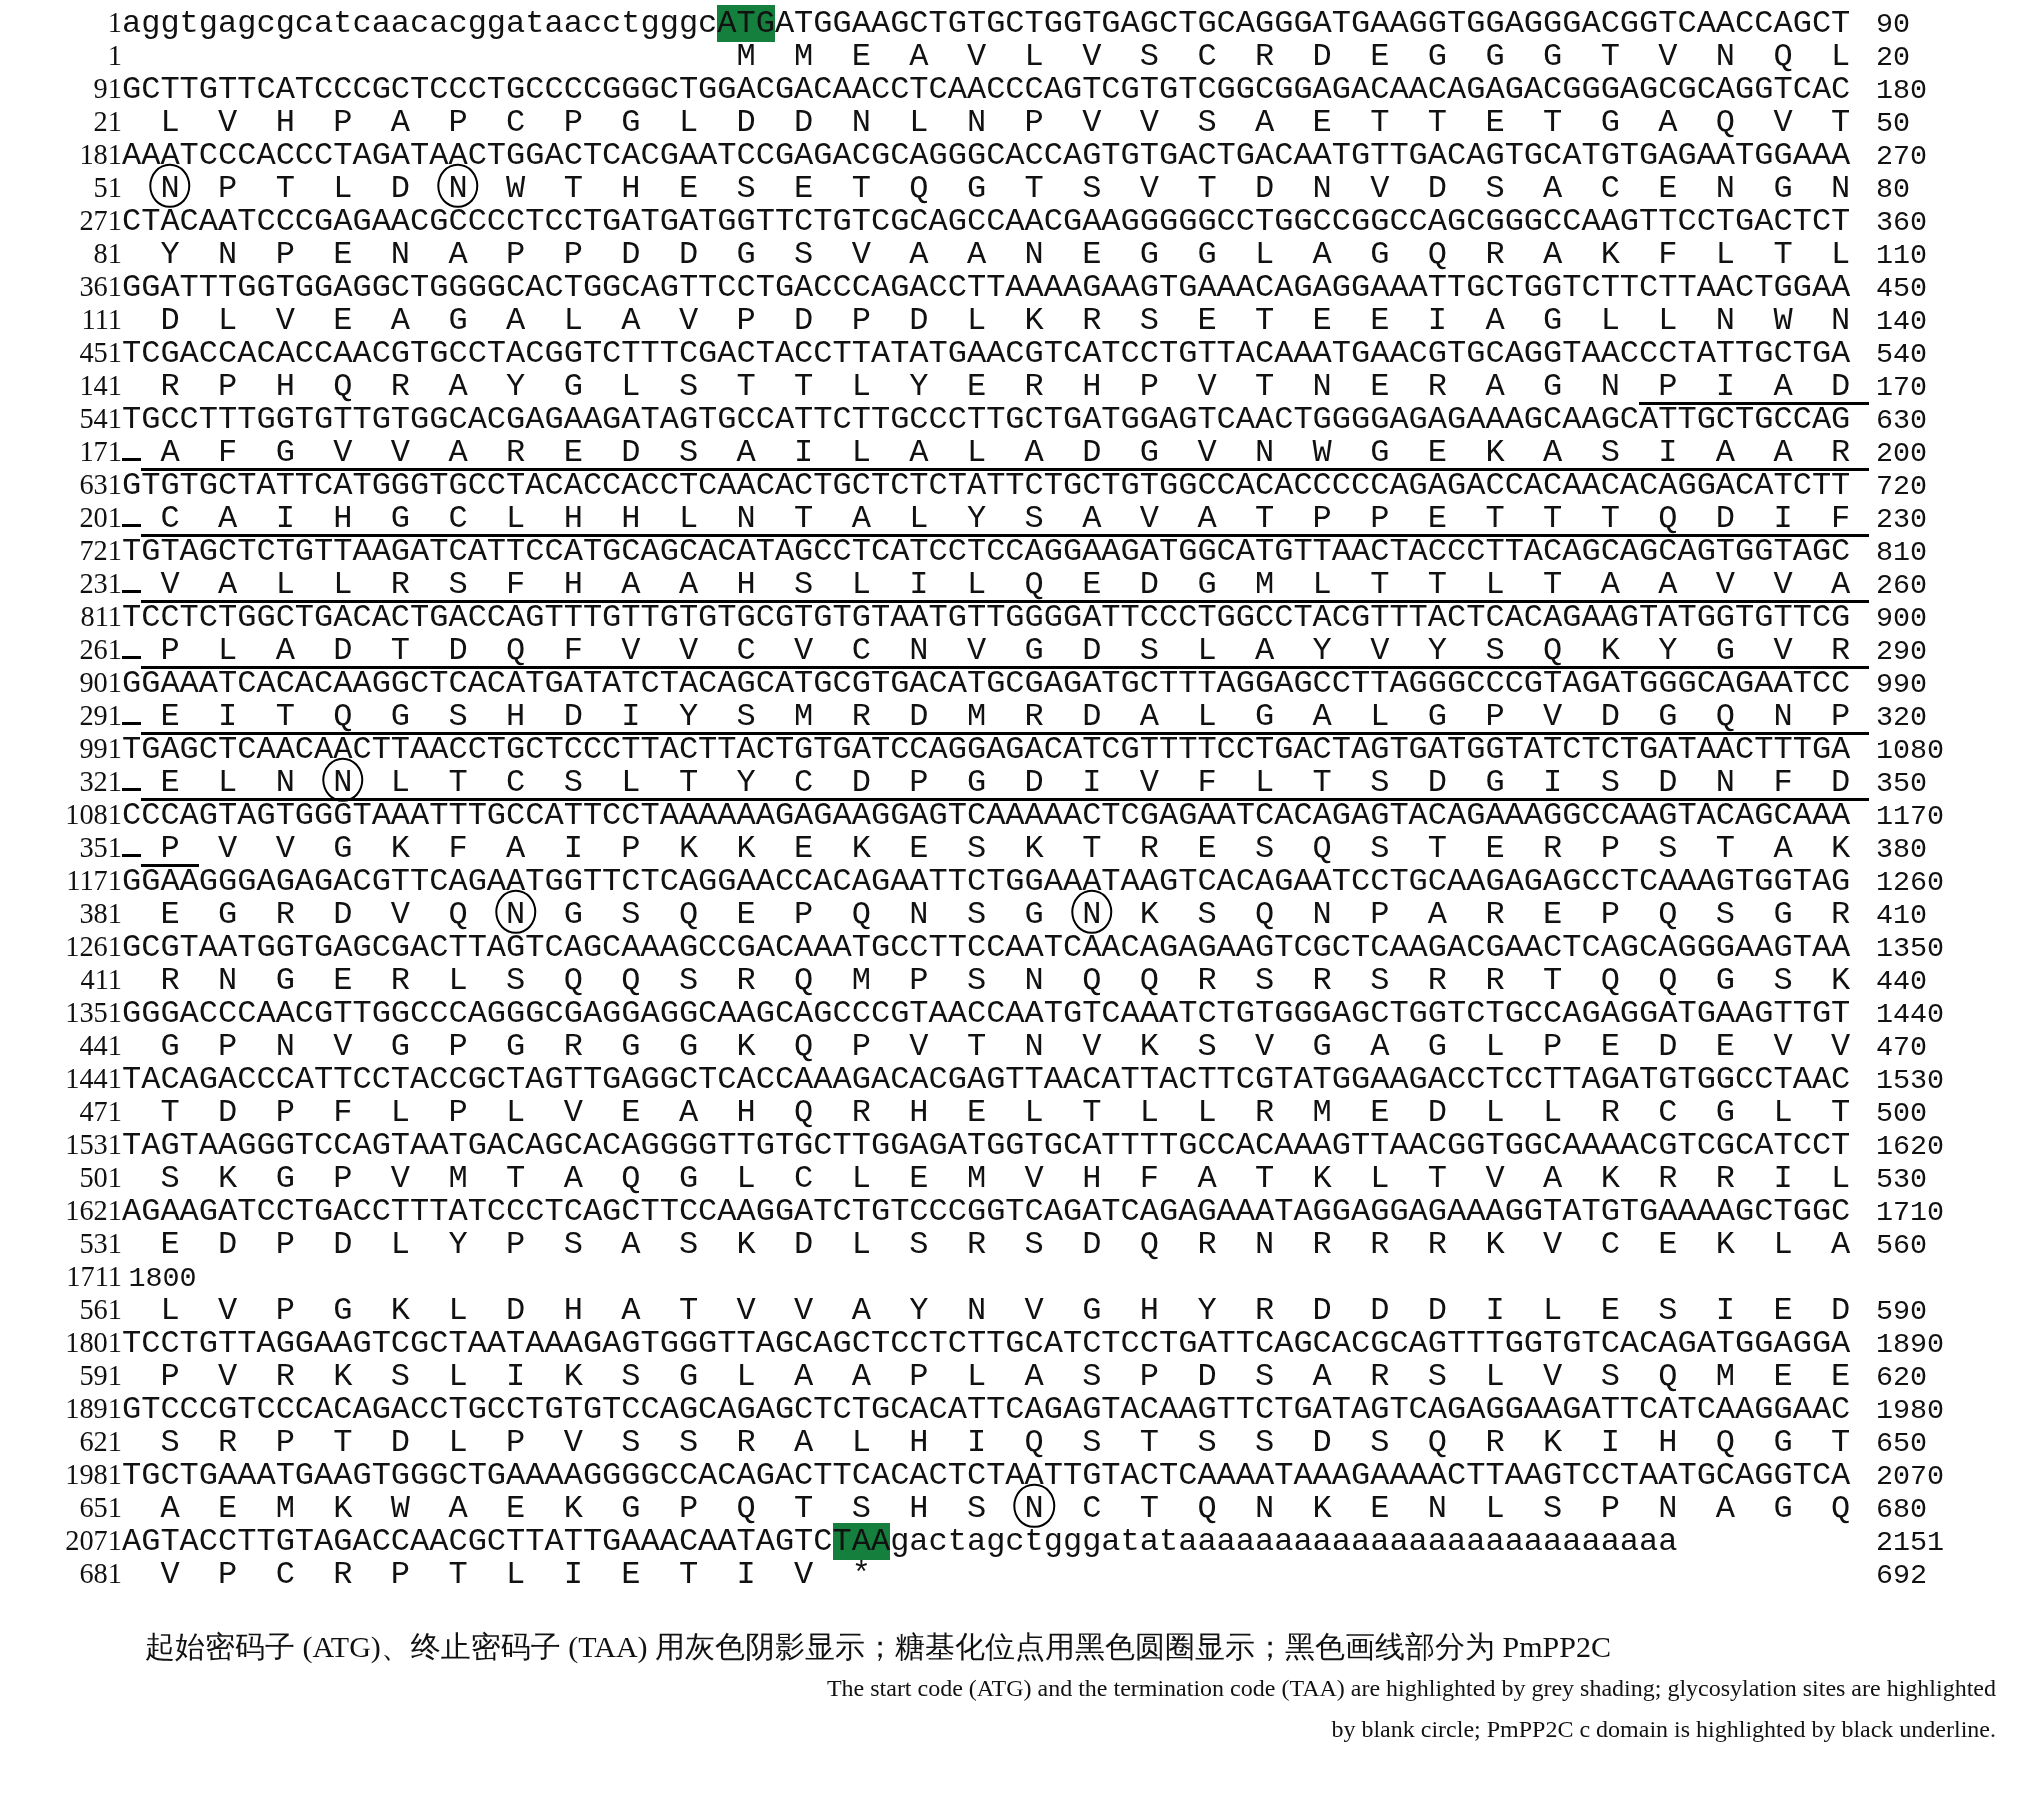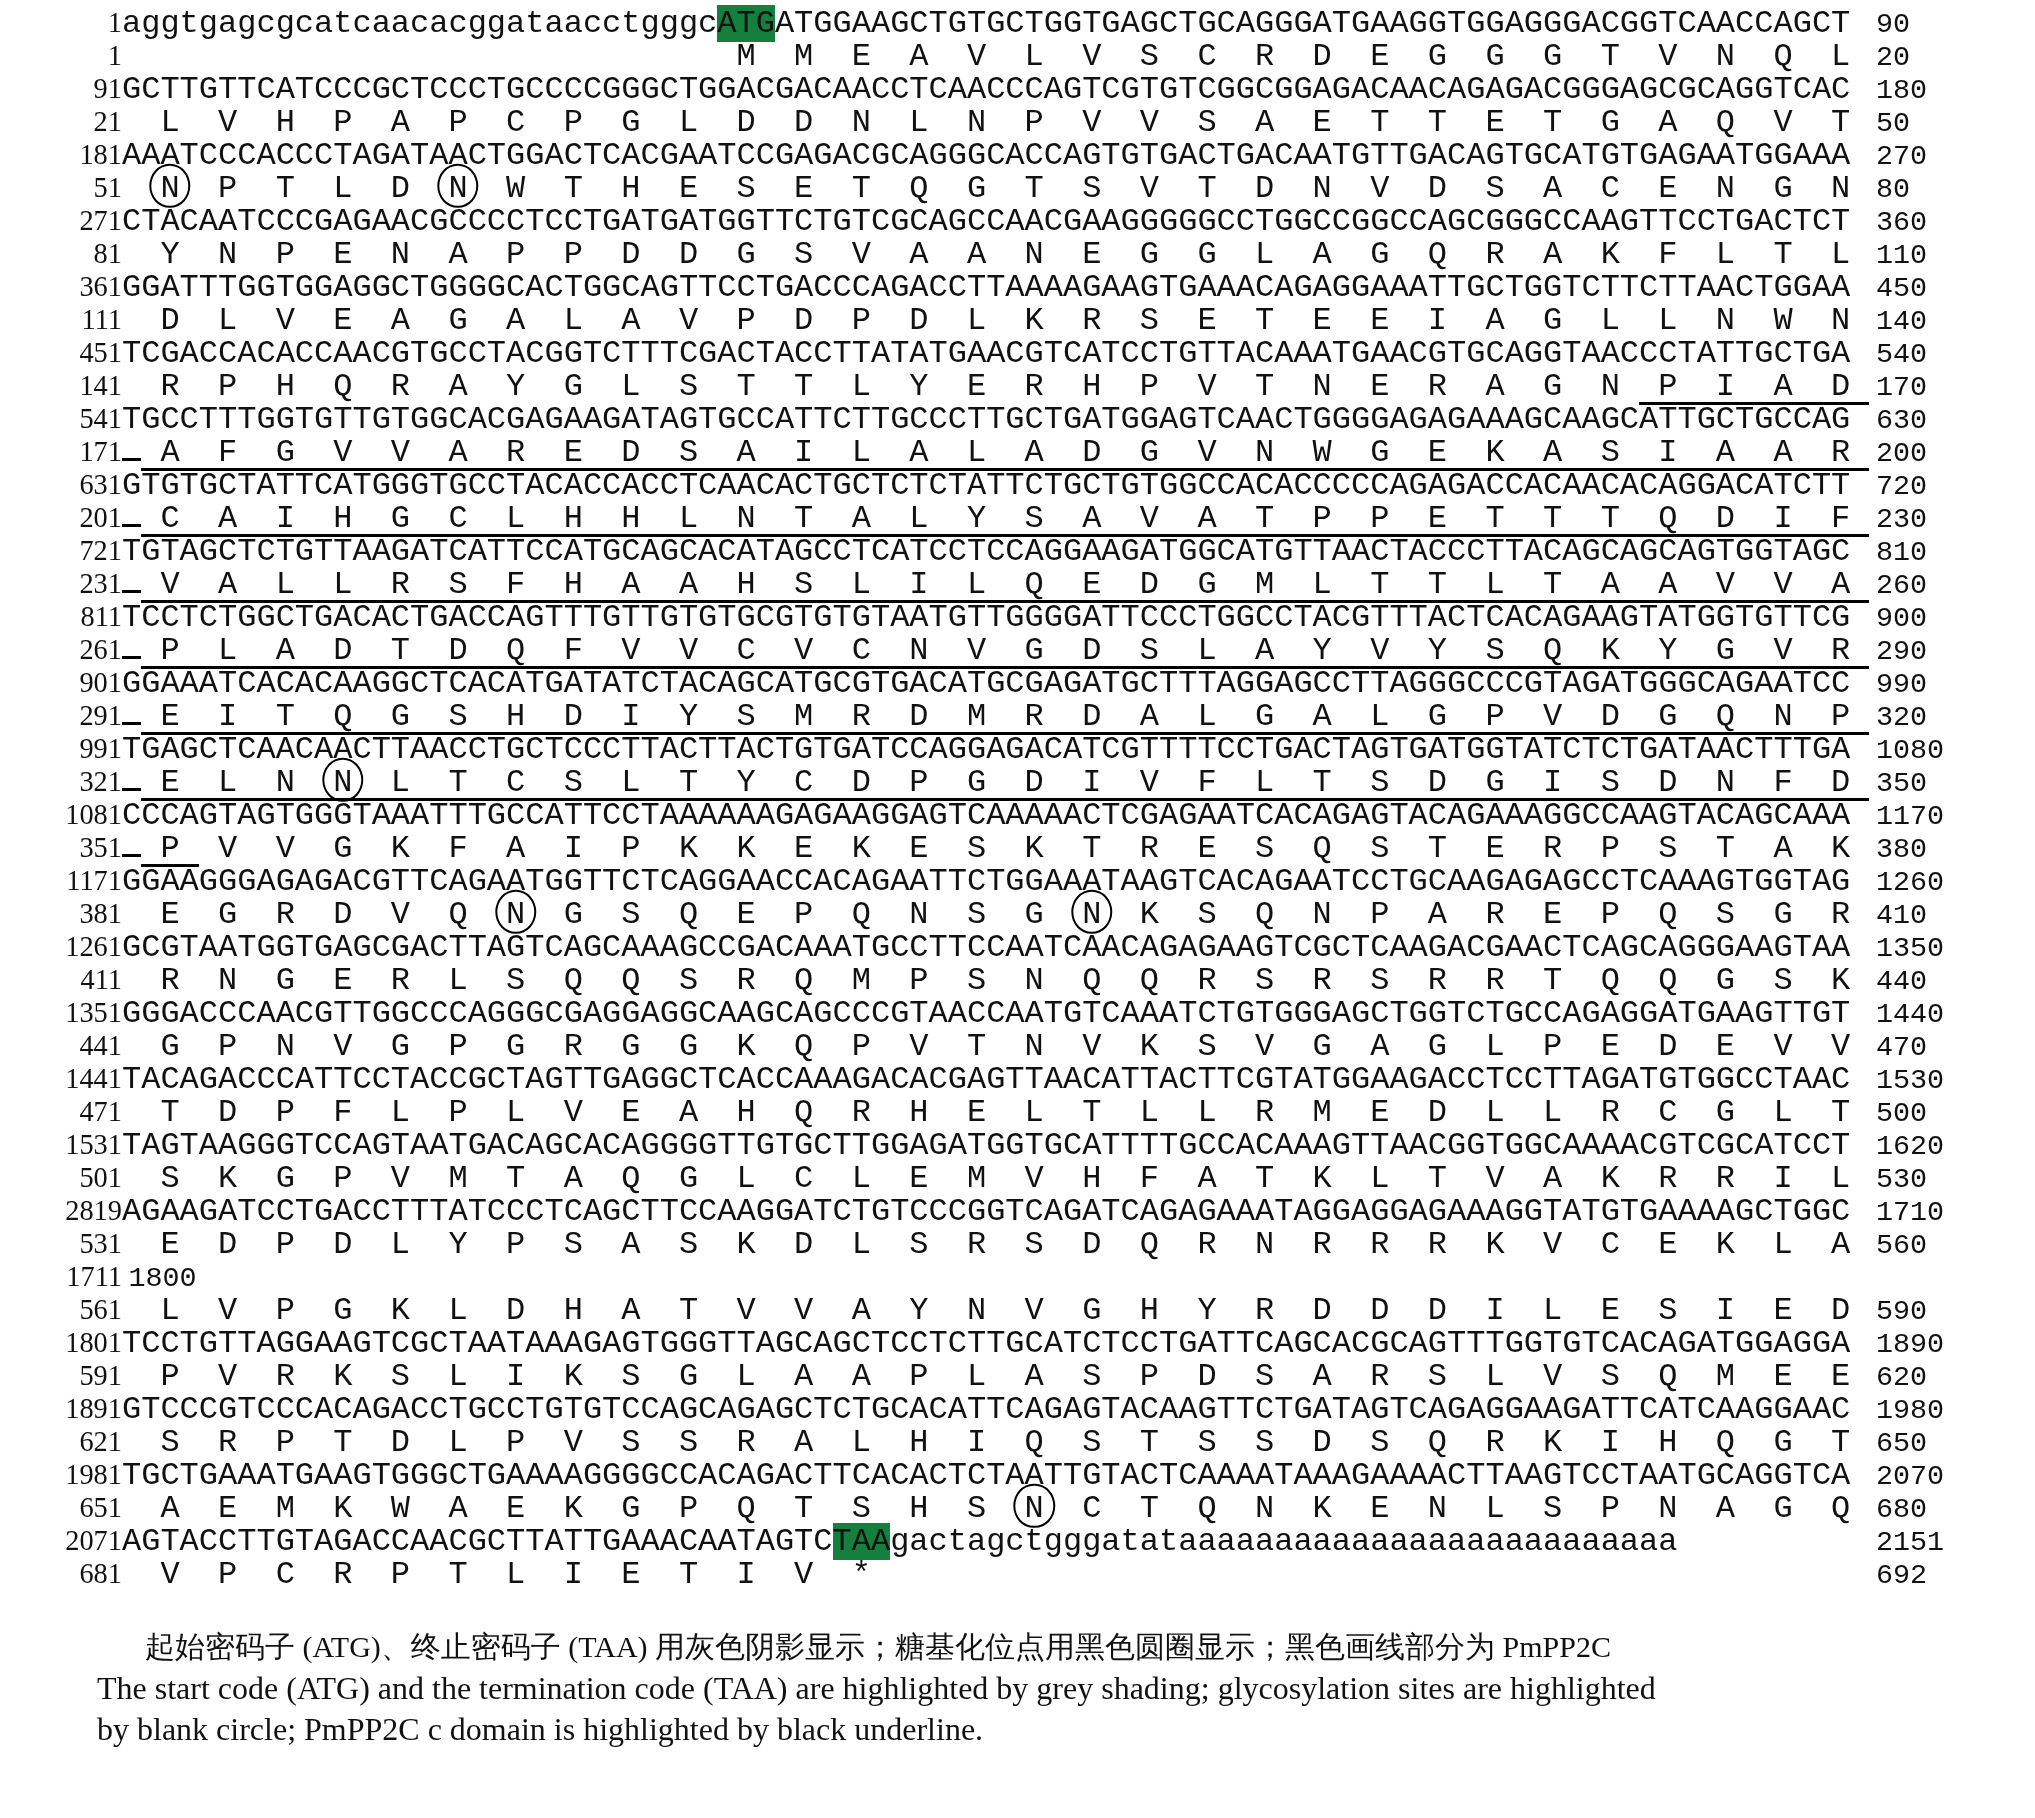--- a/index.html
+++ b/index.html
@@ -15,21 +15,21 @@
   .dna-line .seq{letter-spacing:0;}
   .hl{background:#15803d;}
   .cell{display:inline-block;width:3ch;text-align:center;position:relative;}
   .pad{display:inline-block;}
   .u{border-bottom:3.9px solid #000;}
   .cell.circ::after{content:'';position:absolute;left:50%;top:50%;
       width:1.95ch;height:1.28em;border:2.3px solid #000;border-radius:50%;
       transform:translate(-50%,-56%);}
   #caption{margin:34px 39px 0 97px;}
   .cap-zh{font-size:30px;line-height:43px;margin-left:48px;}
-  .cap-en{font-size:32px;line-height:41px;}
+  .cap-en{font-size:24px;line-height:41px;text-align:right;}
 </style>
 </head>
 <body>
 
 <div id="figure">
     <div class="line dna-line"><span class="lnum">1</span><span class="seq"><span>aggtgagcgcatcaacacggataacctgggc</span><span class="hl">ATG</span><span>ATGGAAGCTGTGCTGGTGAGCTGCAGGGATGAAGGTGGAGGGACGGTCAACCAGCT</span></span><span class="rnum">90</span></div>
     <div class="line aa-line"><span class="lnum">1</span><span class="seq"><span class="pad" style="width: 31ch;"></span><span class="cell"><span class="res">M</span></span><span class="cell"><span class="res">M</span></span><span class="cell"><span class="res">E</span></span><span class="cell"><span class="res">A</span></span><span class="cell"><span class="res">V</span></span><span class="cell"><span class="res">L</span></span><span class="cell"><span class="res">V</span></span><span class="cell"><span class="res">S</span></span><span class="cell"><span class="res">C</span></span><span class="cell"><span class="res">R</span></span><span class="cell"><span class="res">D</span></span><span class="cell"><span class="res">E</span></span><span class="cell"><span class="res">G</span></span><span class="cell"><span class="res">G</span></span><span class="cell"><span class="res">G</span></span><span class="cell"><span class="res">T</span></span><span class="cell"><span class="res">V</span></span><span class="cell"><span class="res">N</span></span><span class="cell"><span class="res">Q</span></span><span class="cell"><span class="res">L</span></span></span><span class="rnum">20</span></div>
     <div class="line dna-line"><span class="lnum">91</span><span class="seq"><span>GCTTGTTCATCCCGCTCCCTGCCCCGGGCTGGACGACAACCTCAACCCAGTCGTGTCGGCGGAGACAACAGAGACGGGAGCGCAGGTCAC</span></span><span class="rnum">180</span></div>
     <div class="line aa-line"><span class="lnum">21</span><span class="seq"><span class="pad" style="width: 1ch;"></span><span class="cell"><span class="res">L</span></span><span class="cell"><span class="res">V</span></span><span class="cell"><span class="res">H</span></span><span class="cell"><span class="res">P</span></span><span class="cell"><span class="res">A</span></span><span class="cell"><span class="res">P</span></span><span class="cell"><span class="res">C</span></span><span class="cell"><span class="res">P</span></span><span class="cell"><span class="res">G</span></span><span class="cell"><span class="res">L</span></span><span class="cell"><span class="res">D</span></span><span class="cell"><span class="res">D</span></span><span class="cell"><span class="res">N</span></span><span class="cell"><span class="res">L</span></span><span class="cell"><span class="res">N</span></span><span class="cell"><span class="res">P</span></span><span class="cell"><span class="res">V</span></span><span class="cell"><span class="res">V</span></span><span class="cell"><span class="res">S</span></span><span class="cell"><span class="res">A</span></span><span class="cell"><span class="res">E</span></span><span class="cell"><span class="res">T</span></span><span class="cell"><span class="res">T</span></span><span class="cell"><span class="res">E</span></span><span class="cell"><span class="res">T</span></span><span class="cell"><span class="res">G</span></span><span class="cell"><span class="res">A</span></span><span class="cell"><span class="res">Q</span></span><span class="cell"><span class="res">V</span></span><span class="cell"><span class="res">T</span></span></span><span class="rnum">50</span></div>
     <div class="line dna-line"><span class="lnum">181</span><span class="seq"><span>AAATCCCACCCTAGATAACTGGACTCACGAATCCGAGACGCAGGGCACCAGTGTGACTGACAATGTTGACAGTGCATGTGAGAATGGAAA</span></span><span class="rnum">270</span></div>
@@ -57,21 +57,21 @@
     <div class="line dna-line"><span class="lnum">1171</span><span class="seq"><span>GGAAGGGAGAGACGTTCAGAATGGTTCTCAGGAACCACAGAATTCTGGAAATAAGTCACAGAATCCTGCAAGAGAGCCTCAAAGTGGTAG</span></span><span class="rnum">1260</span></div>
     <div class="line aa-line"><span class="lnum">381</span><span class="seq"><span class="pad" style="width: 1ch;"></span><span class="cell"><span class="res">E</span></span><span class="cell"><span class="res">G</span></span><span class="cell"><span class="res">R</span></span><span class="cell"><span class="res">D</span></span><span class="cell"><span class="res">V</span></span><span class="cell"><span class="res">Q</span></span><span class="cell circ"><span class="res">N</span></span><span class="cell"><span class="res">G</span></span><span class="cell"><span class="res">S</span></span><span class="cell"><span class="res">Q</span></span><span class="cell"><span class="res">E</span></span><span class="cell"><span class="res">P</span></span><span class="cell"><span class="res">Q</span></span><span class="cell"><span class="res">N</span></span><span class="cell"><span class="res">S</span></span><span class="cell"><span class="res">G</span></span><span class="cell circ"><span class="res">N</span></span><span class="cell"><span class="res">K</span></span><span class="cell"><span class="res">S</span></span><span class="cell"><span class="res">Q</span></span><span class="cell"><span class="res">N</span></span><span class="cell"><span class="res">P</span></span><span class="cell"><span class="res">A</span></span><span class="cell"><span class="res">R</span></span><span class="cell"><span class="res">E</span></span><span class="cell"><span class="res">P</span></span><span class="cell"><span class="res">Q</span></span><span class="cell"><span class="res">S</span></span><span class="cell"><span class="res">G</span></span><span class="cell"><span class="res">R</span></span></span><span class="rnum">410</span></div>
     <div class="line dna-line"><span class="lnum">1261</span><span class="seq"><span>GCGTAATGGTGAGCGACTTAGTCAGCAAAGCCGACAAATGCCTTCCAATCAACAGAGAAGTCGCTCAAGACGAACTCAGCAGGGAAGTAA</span></span><span class="rnum">1350</span></div>
     <div class="line aa-line"><span class="lnum">411</span><span class="seq"><span class="pad" style="width: 1ch;"></span><span class="cell"><span class="res">R</span></span><span class="cell"><span class="res">N</span></span><span class="cell"><span class="res">G</span></span><span class="cell"><span class="res">E</span></span><span class="cell"><span class="res">R</span></span><span class="cell"><span class="res">L</span></span><span class="cell"><span class="res">S</span></span><span class="cell"><span class="res">Q</span></span><span class="cell"><span class="res">Q</span></span><span class="cell"><span class="res">S</span></span><span class="cell"><span class="res">R</span></span><span class="cell"><span class="res">Q</span></span><span class="cell"><span class="res">M</span></span><span class="cell"><span class="res">P</span></span><span class="cell"><span class="res">S</span></span><span class="cell"><span class="res">N</span></span><span class="cell"><span class="res">Q</span></span><span class="cell"><span class="res">Q</span></span><span class="cell"><span class="res">R</span></span><span class="cell"><span class="res">S</span></span><span class="cell"><span class="res">R</span></span><span class="cell"><span class="res">S</span></span><span class="cell"><span class="res">R</span></span><span class="cell"><span class="res">R</span></span><span class="cell"><span class="res">T</span></span><span class="cell"><span class="res">Q</span></span><span class="cell"><span class="res">Q</span></span><span class="cell"><span class="res">G</span></span><span class="cell"><span class="res">S</span></span><span class="cell"><span class="res">K</span></span></span><span class="rnum">440</span></div>
     <div class="line dna-line"><span class="lnum">1351</span><span class="seq"><span>GGGACCCAACGTTGGCCCAGGGCGAGGAGGCAAGCAGCCCGTAACCAATGTCAAATCTGTGGGAGCTGGTCTGCCAGAGGATGAAGTTGT</span></span><span class="rnum">1440</span></div>
     <div class="line aa-line"><span class="lnum">441</span><span class="seq"><span class="pad" style="width: 1ch;"></span><span class="cell"><span class="res">G</span></span><span class="cell"><span class="res">P</span></span><span class="cell"><span class="res">N</span></span><span class="cell"><span class="res">V</span></span><span class="cell"><span class="res">G</span></span><span class="cell"><span class="res">P</span></span><span class="cell"><span class="res">G</span></span><span class="cell"><span class="res">R</span></span><span class="cell"><span class="res">G</span></span><span class="cell"><span class="res">G</span></span><span class="cell"><span class="res">K</span></span><span class="cell"><span class="res">Q</span></span><span class="cell"><span class="res">P</span></span><span class="cell"><span class="res">V</span></span><span class="cell"><span class="res">T</span></span><span class="cell"><span class="res">N</span></span><span class="cell"><span class="res">V</span></span><span class="cell"><span class="res">K</span></span><span class="cell"><span class="res">S</span></span><span class="cell"><span class="res">V</span></span><span class="cell"><span class="res">G</span></span><span class="cell"><span class="res">A</span></span><span class="cell"><span class="res">G</span></span><span class="cell"><span class="res">L</span></span><span class="cell"><span class="res">P</span></span><span class="cell"><span class="res">E</span></span><span class="cell"><span class="res">D</span></span><span class="cell"><span class="res">E</span></span><span class="cell"><span class="res">V</span></span><span class="cell"><span class="res">V</span></span></span><span class="rnum">470</span></div>
     <div class="line dna-line"><span class="lnum">1441</span><span class="seq"><span>TACAGACCCATTCCTACCGCTAGTTGAGGCTCACCAAAGACACGAGTTAACATTACTTCGTATGGAAGACCTCCTTAGATGTGGCCTAAC</span></span><span class="rnum">1530</span></div>
     <div class="line aa-line"><span class="lnum">471</span><span class="seq"><span class="pad" style="width: 1ch;"></span><span class="cell"><span class="res">T</span></span><span class="cell"><span class="res">D</span></span><span class="cell"><span class="res">P</span></span><span class="cell"><span class="res">F</span></span><span class="cell"><span class="res">L</span></span><span class="cell"><span class="res">P</span></span><span class="cell"><span class="res">L</span></span><span class="cell"><span class="res">V</span></span><span class="cell"><span class="res">E</span></span><span class="cell"><span class="res">A</span></span><span class="cell"><span class="res">H</span></span><span class="cell"><span class="res">Q</span></span><span class="cell"><span class="res">R</span></span><span class="cell"><span class="res">H</span></span><span class="cell"><span class="res">E</span></span><span class="cell"><span class="res">L</span></span><span class="cell"><span class="res">T</span></span><span class="cell"><span class="res">L</span></span><span class="cell"><span class="res">L</span></span><span class="cell"><span class="res">R</span></span><span class="cell"><span class="res">M</span></span><span class="cell"><span class="res">E</span></span><span class="cell"><span class="res">D</span></span><span class="cell"><span class="res">L</span></span><span class="cell"><span class="res">L</span></span><span class="cell"><span class="res">R</span></span><span class="cell"><span class="res">C</span></span><span class="cell"><span class="res">G</span></span><span class="cell"><span class="res">L</span></span><span class="cell"><span class="res">T</span></span></span><span class="rnum">500</span></div>
     <div class="line dna-line"><span class="lnum">1531</span><span class="seq"><span>TAGTAAGGGTCCAGTAATGACAGCACAGGGGTTGTGCTTGGAGATGGTGCATTTTGCCACAAAGTTAACGGTGGCAAAACGTCGCATCCT</span></span><span class="rnum">1620</span></div>
     <div class="line aa-line"><span class="lnum">501</span><span class="seq"><span class="pad" style="width: 1ch;"></span><span class="cell"><span class="res">S</span></span><span class="cell"><span class="res">K</span></span><span class="cell"><span class="res">G</span></span><span class="cell"><span class="res">P</span></span><span class="cell"><span class="res">V</span></span><span class="cell"><span class="res">M</span></span><span class="cell"><span class="res">T</span></span><span class="cell"><span class="res">A</span></span><span class="cell"><span class="res">Q</span></span><span class="cell"><span class="res">G</span></span><span class="cell"><span class="res">L</span></span><span class="cell"><span class="res">C</span></span><span class="cell"><span class="res">L</span></span><span class="cell"><span class="res">E</span></span><span class="cell"><span class="res">M</span></span><span class="cell"><span class="res">V</span></span><span class="cell"><span class="res">H</span></span><span class="cell"><span class="res">F</span></span><span class="cell"><span class="res">A</span></span><span class="cell"><span class="res">T</span></span><span class="cell"><span class="res">K</span></span><span class="cell"><span class="res">L</span></span><span class="cell"><span class="res">T</span></span><span class="cell"><span class="res">V</span></span><span class="cell"><span class="res">A</span></span><span class="cell"><span class="res">K</span></span><span class="cell"><span class="res">R</span></span><span class="cell"><span class="res">R</span></span><span class="cell"><span class="res">I</span></span><span class="cell"><span class="res">L</span></span></span><span class="rnum">530</span></div>
-    <div class="line dna-line"><span class="lnum">2819</span><span class="seq"><span>AGAAGATCCTGACCTTTATCCCTCAGCTTCCAAGGATCTGTCCCGGTCAGATCAGAGAAATAGGAGGAGAAAGGTATGTGAAAAGCTGGC</span></span><span class="rnum">1710</span></div>
+    <div class="line dna-line"><span class="lnum">1621</span><span class="seq"><span>AGAAGATCCTGACCTTTATCCCTCAGCTTCCAAGGATCTGTCCCGGTCAGATCAGAGAAATAGGAGGAGAAAGGTATGTGAAAAGCTGGC</span></span><span class="rnum">1710</span></div>
     <div class="line aa-line"><span class="lnum">531</span><span class="seq"><span class="pad" style="width: 1ch;"></span><span class="cell"><span class="res">E</span></span><span class="cell"><span class="res">D</span></span><span class="cell"><span class="res">P</span></span><span class="cell"><span class="res">D</span></span><span class="cell"><span class="res">L</span></span><span class="cell"><span class="res">Y</span></span><span class="cell"><span class="res">P</span></span><span class="cell"><span class="res">S</span></span><span class="cell"><span class="res">A</span></span><span class="cell"><span class="res">S</span></span><span class="cell"><span class="res">K</span></span><span class="cell"><span class="res">D</span></span><span class="cell"><span class="res">L</span></span><span class="cell"><span class="res">S</span></span><span class="cell"><span class="res">R</span></span><span class="cell"><span class="res">S</span></span><span class="cell"><span class="res">D</span></span><span class="cell"><span class="res">Q</span></span><span class="cell"><span class="res">R</span></span><span class="cell"><span class="res">N</span></span><span class="cell"><span class="res">R</span></span><span class="cell"><span class="res">R</span></span><span class="cell"><span class="res">R</span></span><span class="cell"><span class="res">K</span></span><span class="cell"><span class="res">V</span></span><span class="cell"><span class="res">C</span></span><span class="cell"><span class="res">E</span></span><span class="cell"><span class="res">K</span></span><span class="cell"><span class="res">L</span></span><span class="cell"><span class="res">A</span></span></span><span class="rnum">560</span></div>
     <div class="line dna-line"><span class="lnum">1711</span><span class="rnum">1800</span></div>
     <div class="line aa-line"><span class="lnum">561</span><span class="seq"><span class="pad" style="width: 1ch;"></span><span class="cell"><span class="res">L</span></span><span class="cell"><span class="res">V</span></span><span class="cell"><span class="res">P</span></span><span class="cell"><span class="res">G</span></span><span class="cell"><span class="res">K</span></span><span class="cell"><span class="res">L</span></span><span class="cell"><span class="res">D</span></span><span class="cell"><span class="res">H</span></span><span class="cell"><span class="res">A</span></span><span class="cell"><span class="res">T</span></span><span class="cell"><span class="res">V</span></span><span class="cell"><span class="res">V</span></span><span class="cell"><span class="res">A</span></span><span class="cell"><span class="res">Y</span></span><span class="cell"><span class="res">N</span></span><span class="cell"><span class="res">V</span></span><span class="cell"><span class="res">G</span></span><span class="cell"><span class="res">H</span></span><span class="cell"><span class="res">Y</span></span><span class="cell"><span class="res">R</span></span><span class="cell"><span class="res">D</span></span><span class="cell"><span class="res">D</span></span><span class="cell"><span class="res">D</span></span><span class="cell"><span class="res">I</span></span><span class="cell"><span class="res">L</span></span><span class="cell"><span class="res">E</span></span><span class="cell"><span class="res">S</span></span><span class="cell"><span class="res">I</span></span><span class="cell"><span class="res">E</span></span><span class="cell"><span class="res">D</span></span></span><span class="rnum">590</span></div>
     <div class="line dna-line"><span class="lnum">1801</span><span class="seq"><span>TCCTGTTAGGAAGTCGCTAATAAAGAGTGGGTTAGCAGCTCCTCTTGCATCTCCTGATTCAGCACGCAGTTTGGTGTCACAGATGGAGGA</span></span><span class="rnum">1890</span></div>
     <div class="line aa-line"><span class="lnum">591</span><span class="seq"><span class="pad" style="width: 1ch;"></span><span class="cell"><span class="res">P</span></span><span class="cell"><span class="res">V</span></span><span class="cell"><span class="res">R</span></span><span class="cell"><span class="res">K</span></span><span class="cell"><span class="res">S</span></span><span class="cell"><span class="res">L</span></span><span class="cell"><span class="res">I</span></span><span class="cell"><span class="res">K</span></span><span class="cell"><span class="res">S</span></span><span class="cell"><span class="res">G</span></span><span class="cell"><span class="res">L</span></span><span class="cell"><span class="res">A</span></span><span class="cell"><span class="res">A</span></span><span class="cell"><span class="res">P</span></span><span class="cell"><span class="res">L</span></span><span class="cell"><span class="res">A</span></span><span class="cell"><span class="res">S</span></span><span class="cell"><span class="res">P</span></span><span class="cell"><span class="res">D</span></span><span class="cell"><span class="res">S</span></span><span class="cell"><span class="res">A</span></span><span class="cell"><span class="res">R</span></span><span class="cell"><span class="res">S</span></span><span class="cell"><span class="res">L</span></span><span class="cell"><span class="res">V</span></span><span class="cell"><span class="res">S</span></span><span class="cell"><span class="res">Q</span></span><span class="cell"><span class="res">M</span></span><span class="cell"><span class="res">E</span></span><span class="cell"><span class="res">E</span></span></span><span class="rnum">620</span></div>
     <div class="line dna-line"><span class="lnum">1891</span><span class="seq"><span>GTCCCGTCCCACAGACCTGCCTGTGTCCAGCAGAGCTCTGCACATTCAGAGTACAAGTTCTGATAGTCAGAGGAAGATTCATCAAGGAAC</span></span><span class="rnum">1980</span></div>
     <div class="line aa-line"><span class="lnum">621</span><span class="seq"><span class="pad" style="width: 1ch;"></span><span class="cell"><span class="res">S</span></span><span class="cell"><span class="res">R</span></span><span class="cell"><span class="res">P</span></span><span class="cell"><span class="res">T</span></span><span class="cell"><span class="res">D</span></span><span class="cell"><span class="res">L</span></span><span class="cell"><span class="res">P</span></span><span class="cell"><span class="res">V</span></span><span class="cell"><span class="res">S</span></span><span class="cell"><span class="res">S</span></span><span class="cell"><span class="res">R</span></span><span class="cell"><span class="res">A</span></span><span class="cell"><span class="res">L</span></span><span class="cell"><span class="res">H</span></span><span class="cell"><span class="res">I</span></span><span class="cell"><span class="res">Q</span></span><span class="cell"><span class="res">S</span></span><span class="cell"><span class="res">T</span></span><span class="cell"><span class="res">S</span></span><span class="cell"><span class="res">S</span></span><span class="cell"><span class="res">D</span></span><span class="cell"><span class="res">S</span></span><span class="cell"><span class="res">Q</span></span><span class="cell"><span class="res">R</span></span><span class="cell"><span class="res">K</span></span><span class="cell"><span class="res">I</span></span><span class="cell"><span class="res">H</span></span><span class="cell"><span class="res">Q</span></span><span class="cell"><span class="res">G</span></span><span class="cell"><span class="res">T</span></span></span><span class="rnum">650</span></div>
     <div class="line dna-line"><span class="lnum">1981</span><span class="seq"><span>TGCTGAAATGAAGTGGGCTGAAAAGGGGCCACAGACTTCACACTCTAATTGTACTCAAAATAAAGAAAACTTAAGTCCTAATGCAGGTCA</span></span><span class="rnum">2070</span></div>
     <div class="line aa-line"><span class="lnum">651</span><span class="seq"><span class="pad" style="width: 1ch;"></span><span class="cell"><span class="res">A</span></span><span class="cell"><span class="res">E</span></span><span class="cell"><span class="res">M</span></span><span class="cell"><span class="res">K</span></span><span class="cell"><span class="res">W</span></span><span class="cell"><span class="res">A</span></span><span class="cell"><span class="res">E</span></span><span class="cell"><span class="res">K</span></span><span class="cell"><span class="res">G</span></span><span class="cell"><span class="res">P</span></span><span class="cell"><span class="res">Q</span></span><span class="cell"><span class="res">T</span></span><span class="cell"><span class="res">S</span></span><span class="cell"><span class="res">H</span></span><span class="cell"><span class="res">S</span></span><span class="cell circ"><span class="res">N</span></span><span class="cell"><span class="res">C</span></span><span class="cell"><span class="res">T</span></span><span class="cell"><span class="res">Q</span></span><span class="cell"><span class="res">N</span></span><span class="cell"><span class="res">K</span></span><span class="cell"><span class="res">E</span></span><span class="cell"><span class="res">N</span></span><span class="cell"><span class="res">L</span></span><span class="cell"><span class="res">S</span></span><span class="cell"><span class="res">P</span></span><span class="cell"><span class="res">N</span></span><span class="cell"><span class="res">A</span></span><span class="cell"><span class="res">G</span></span><span class="cell"><span class="res">Q</span></span></span><span class="rnum">680</span></div>
     <div class="line dna-line"><span class="lnum">2071</span><span class="seq"><span>AGTACCTTGTAGACCAACGCTTATTGAAACAATAGTC</span><span class="hl">TAA</span><span>gactagctgggatataaaaaaaaaaaaaaaaaaaaaaaaaa</span></span><span class="rnum">2151</span></div>

